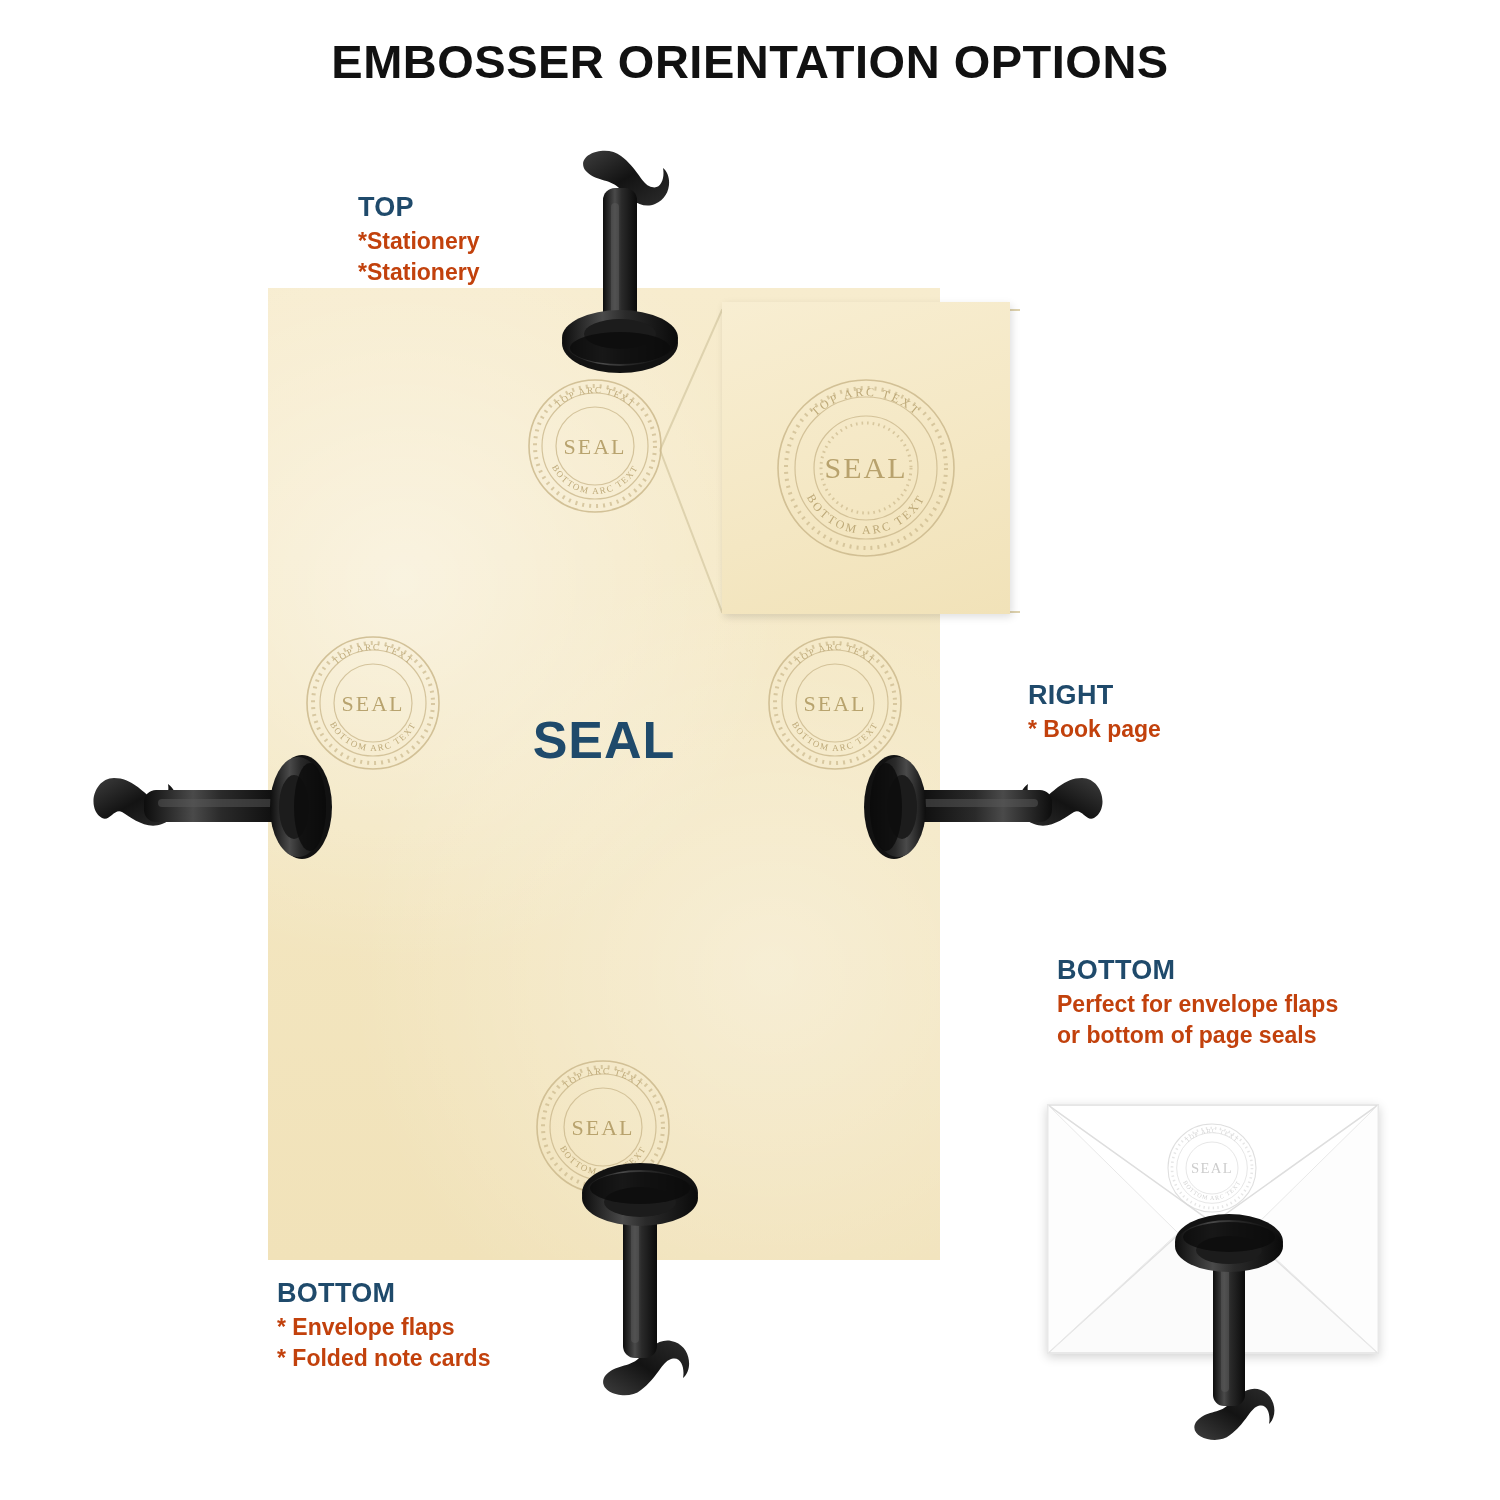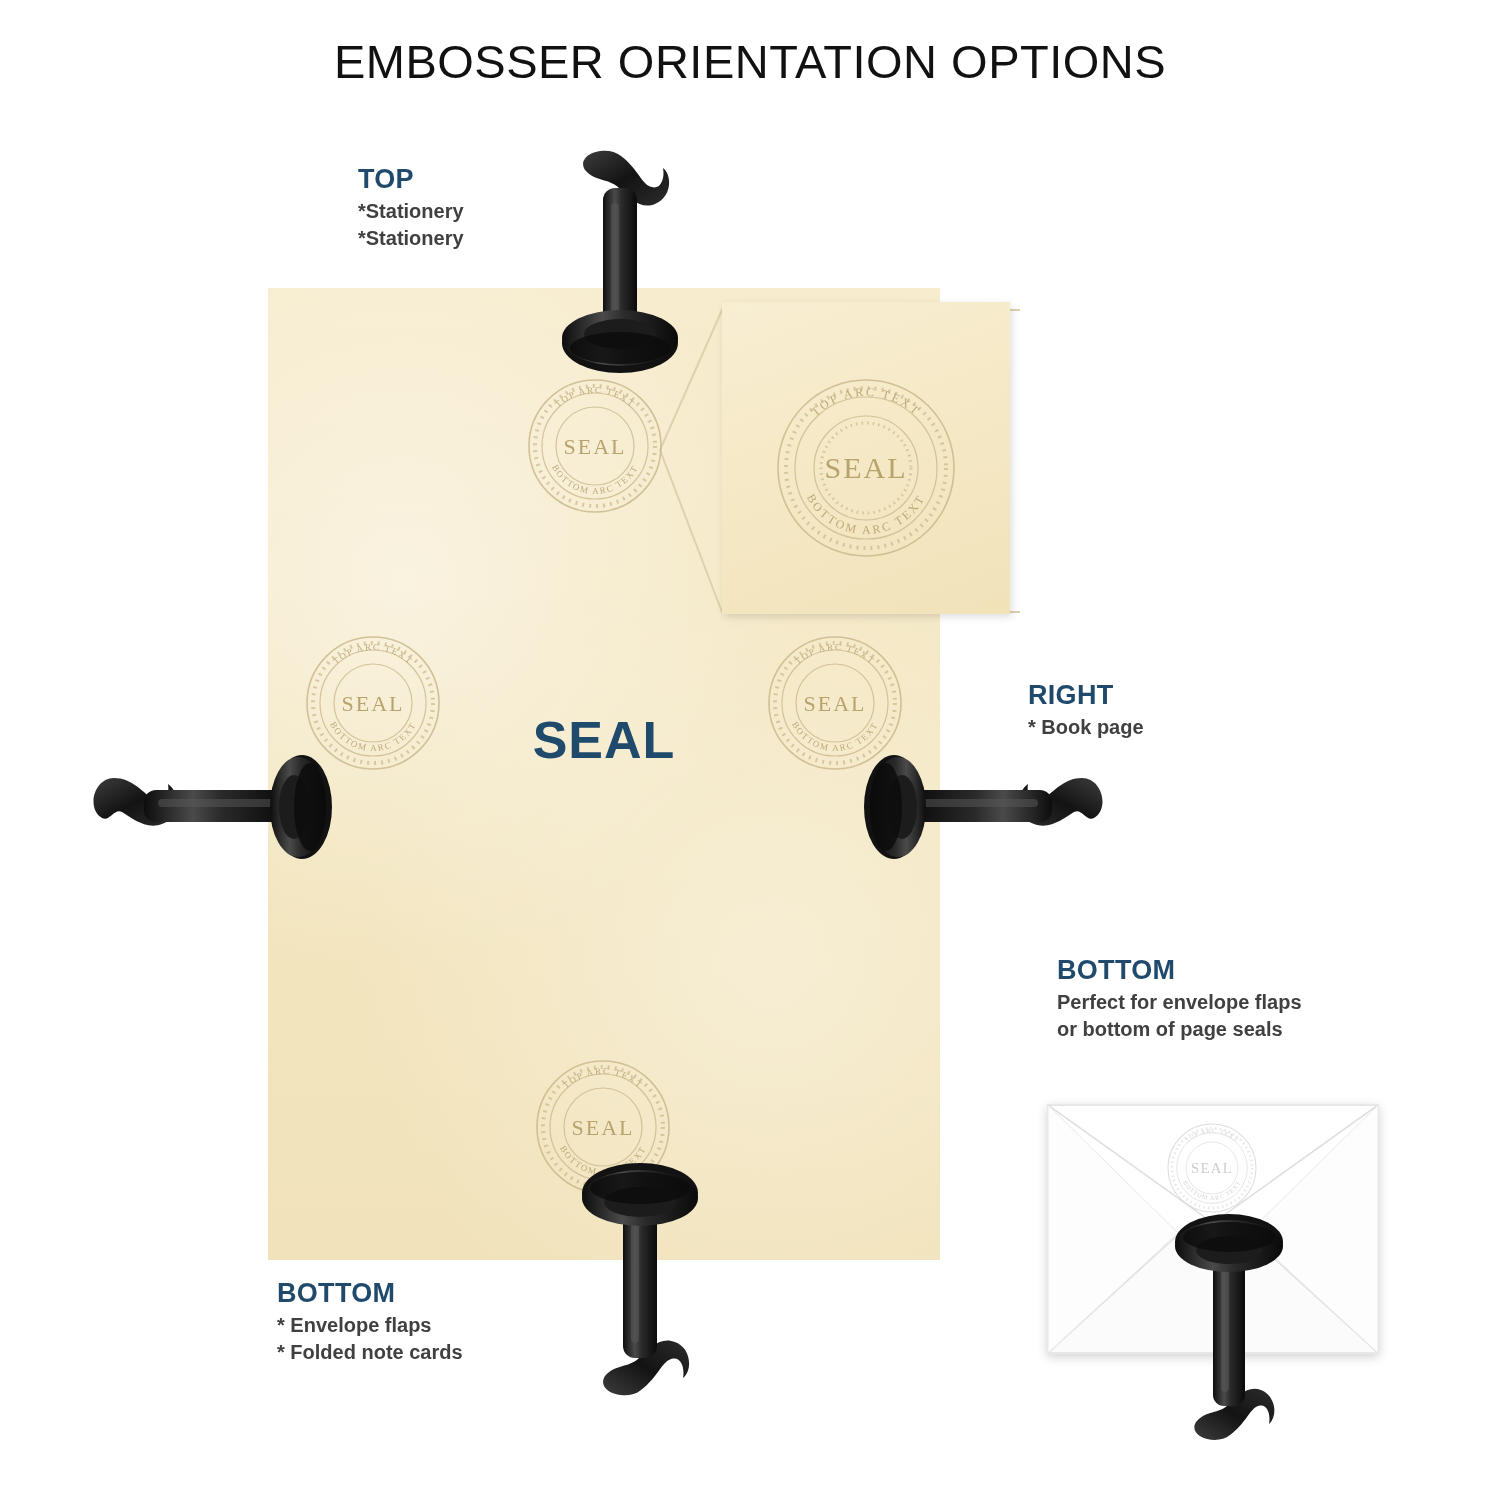--- a/index.html
+++ b/index.html
@@ -11,21 +11,21 @@
     overflow:hidden;
   }
   #stage{position:absolute;left:0;top:0;width:1500px;height:1500px;}
 
   
   .title{
     position:absolute;
     left:0;top:34px;width:1500px;
     text-align:center;
     font-size:47px;
-    font-weight:normal;
+    font-weight:bold;
     letter-spacing:0.5px;
     color:#111111;
   }
 
   
   .paper{
     position:absolute;
     left:268px;top:288px;
     width:672px;height:972px;
     background:#f5e8c4;
@@ -113,24 +113,24 @@
   .tool-bottom {left:565px;top:1148px;}
   .tool-env    {left:1160px;top:1192px;}
 
   
   .label{position:absolute;}
   .label .head{
     font-size:27px;font-weight:bold;color:#1f4a6b;letter-spacing:.3px;
     margin-bottom:3px;
   }
   .label .line{
-    font-size:20px;font-weight:bold;color:#404040;line-height:1.33;
-  }
-
-  .lbl-top    {left:358px;top:164px;}
+    font-size:23px;font-weight:bold;color:#c2410c;line-height:1.33;
+  }
+
+  .lbl-top    {left:358px;top:192px;}
   .lbl-left   {left:55px;top:695px;}
   .lbl-right  {left:1028px;top:680px;}
   .lbl-bottom-left{left:277px;top:1278px;}
   .lbl-bottom-right{left:1057px;top:955px;}
 </style>
 </head>
 <body>
 
 <div id="stage">
 

